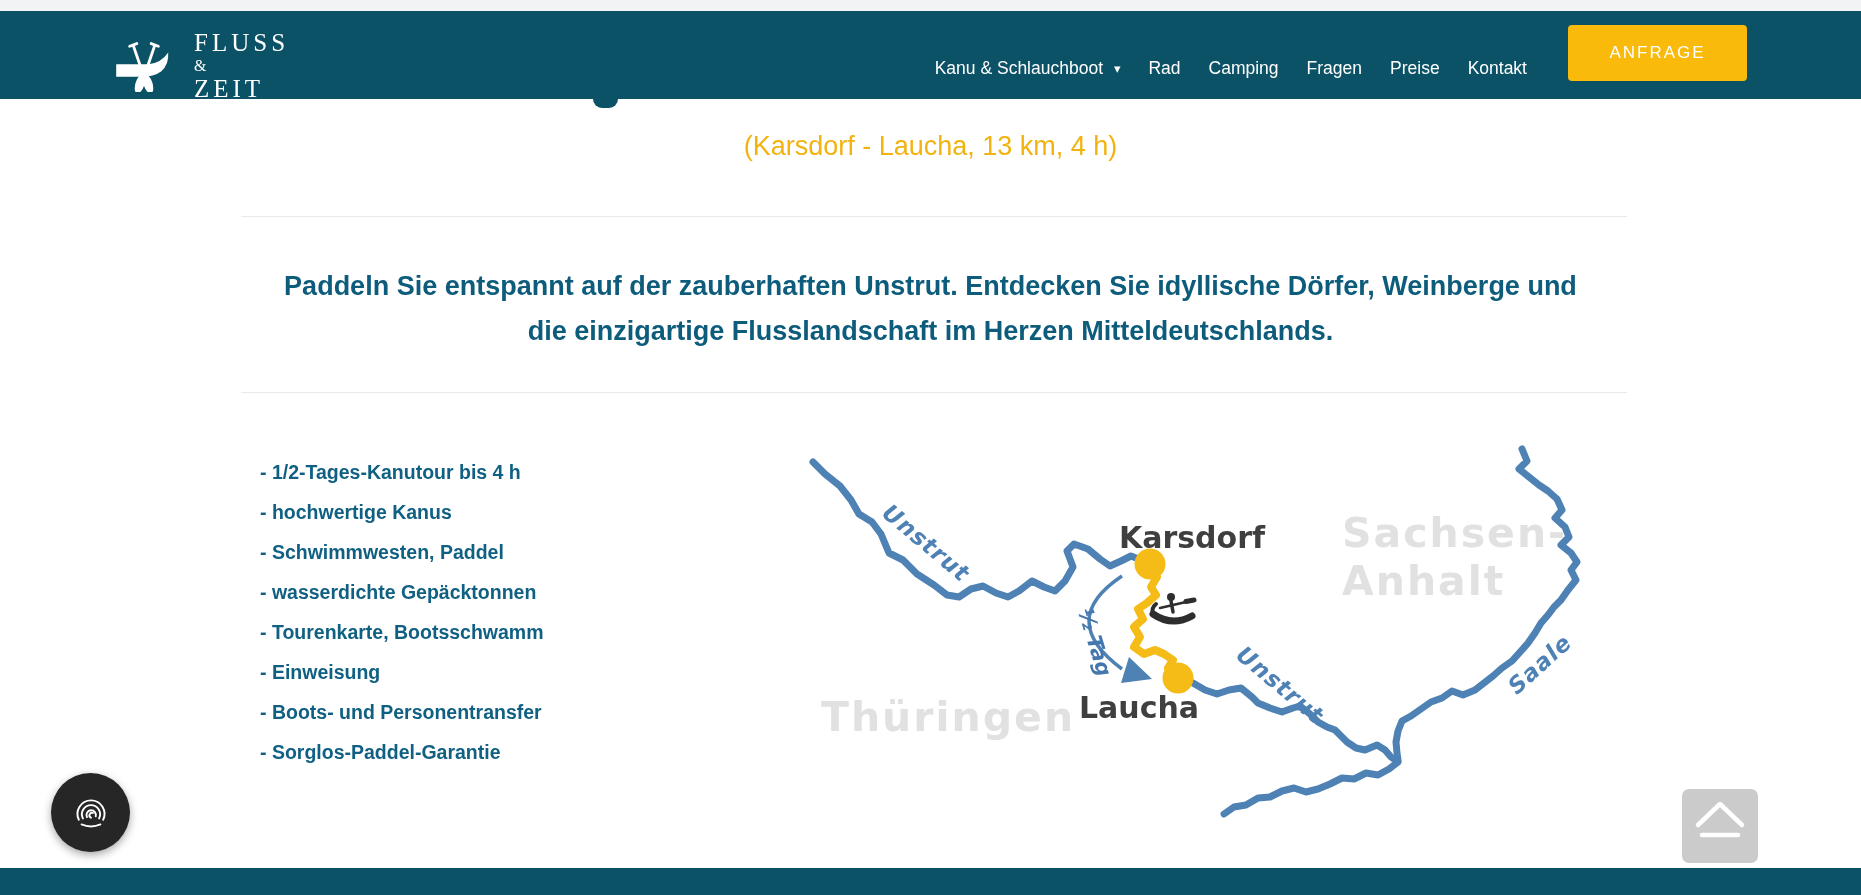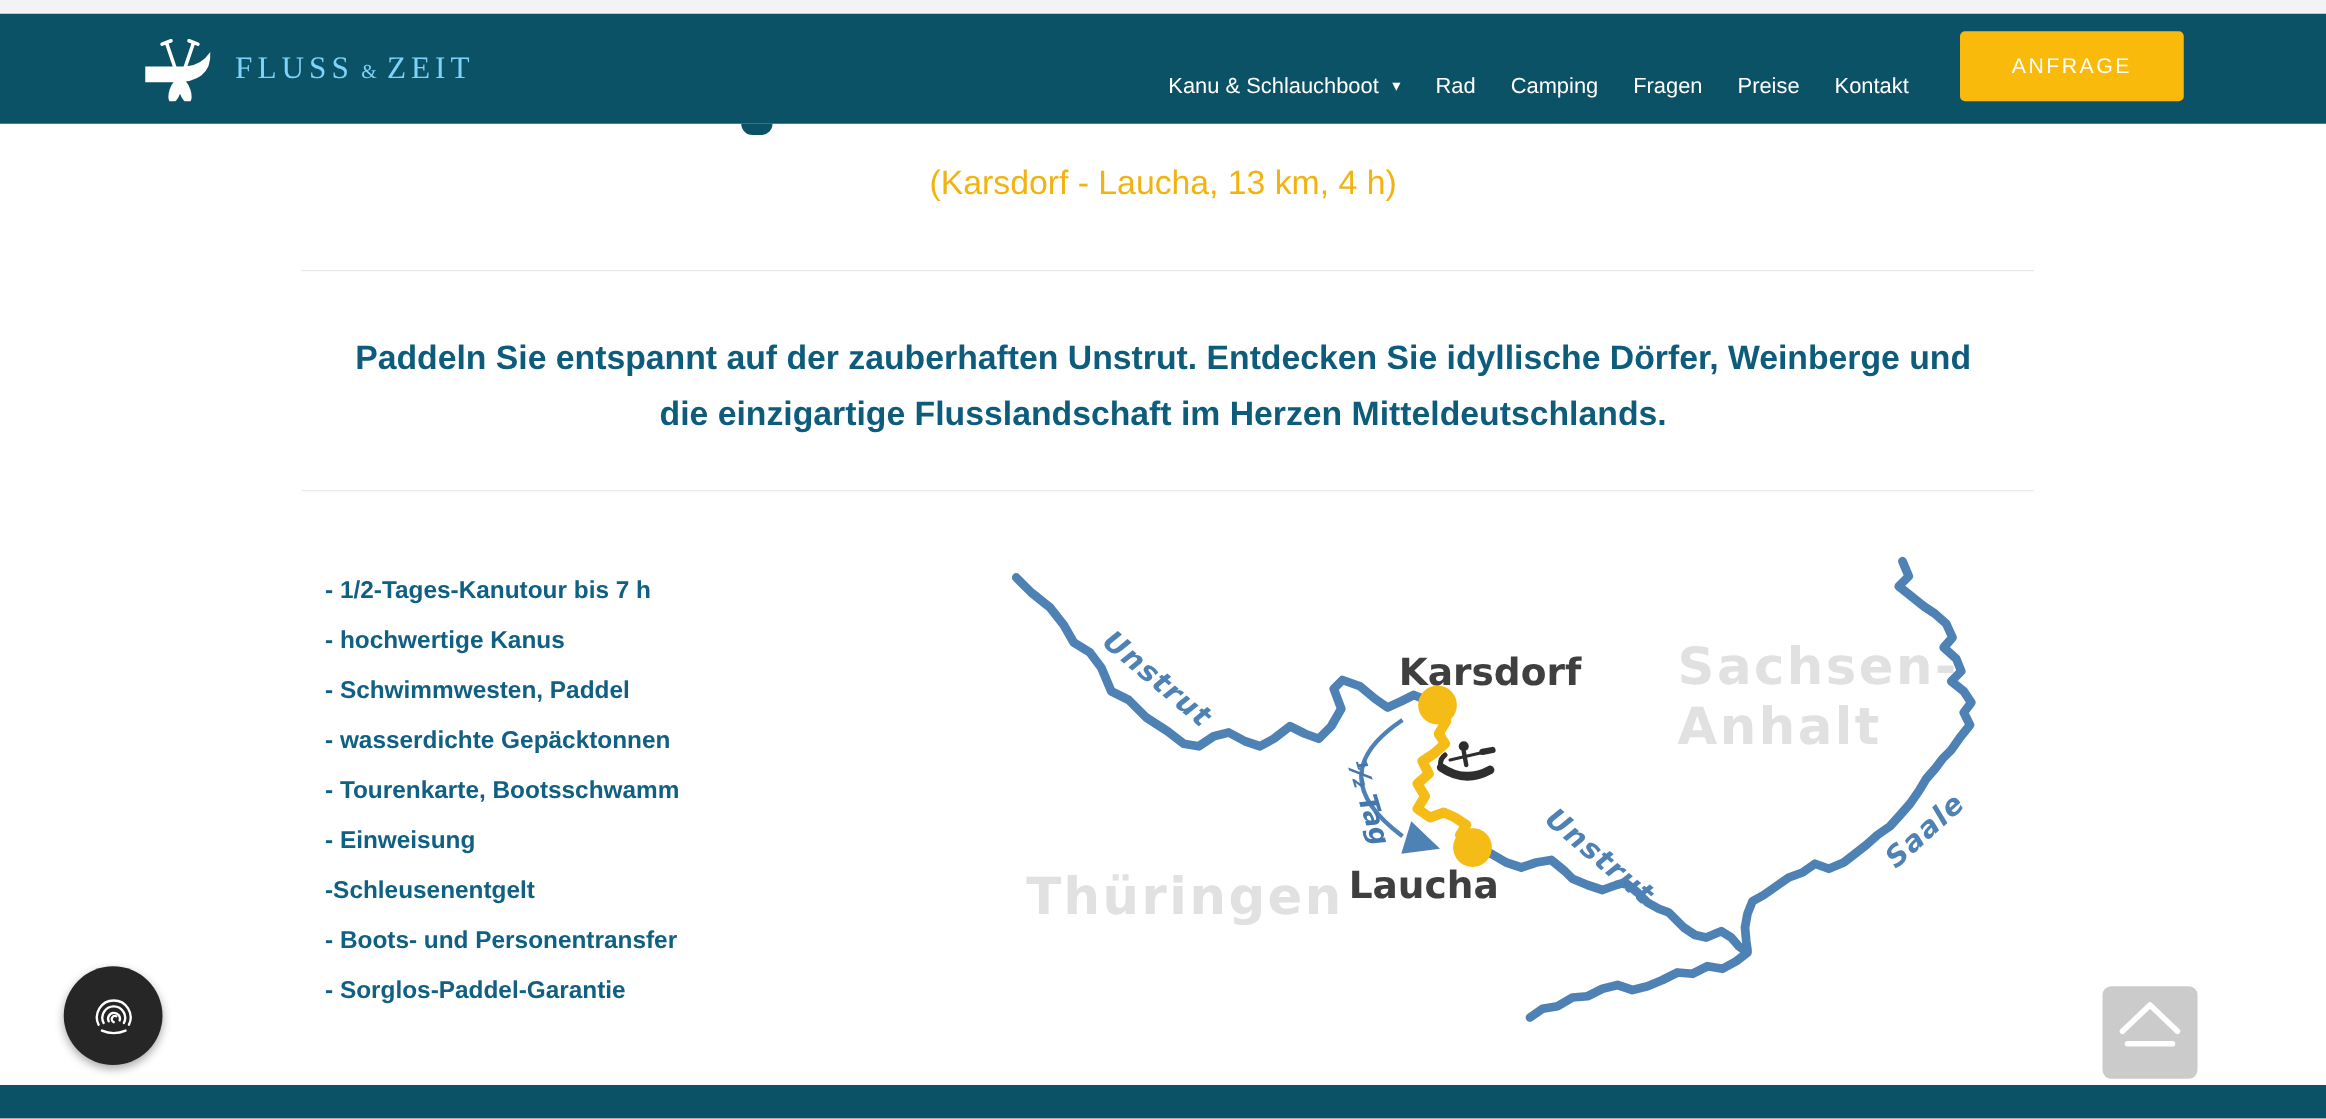--- a/index.html
+++ b/index.html
@@ -5,22 +5,22 @@
   html,body { margin:0; padding:0; background:#fff; }
   .page { position:relative; width:1861px; height:895px; background:#ffffff; overflow:hidden;
           font-family:"Liberation Sans", sans-serif; }
 
   
   .topstrip { position:absolute; top:0; left:0; width:100%; height:11px; background:#f2f3f4; }
 
   
   .header { position:absolute; top:11px; left:0; width:100%; height:88px; background:#0c5266; }
   .logo { position:absolute; left:113px; top:18px; display:flex; align-items:center; gap:13px; cursor:pointer; }
-  .logo-words { color:#7dd3fc; font-family:"Liberation Serif", serif; font-size:25px; letter-spacing:4px;
-                display:flex; align-items:baseline; }
+  .logo-words { color:#ffffff; font-family:"Liberation Serif", serif; font-size:25px; letter-spacing:4px;
+                display:flex; align-items:baseline;flex-direction:column; }
   .logo-amp { font-size:16px; letter-spacing:0; margin:0 8px 0 6px; }
   .nav { position:absolute; right:334px; top:0; height:88px; display:flex; align-items:center; gap:28px; }
   .nav-item { color:#ffffff; font-size:17.5px; white-space:nowrap; cursor:pointer;margin-top:26px; }
   .caret { font-size:13px; margin-left:6px; position:relative; top:-1px; }
   .cta { position:absolute; right:114px; top:14px; width:179px; height:56px; background:#f9ba0c; color:#ffffff;
          font-size:17px; letter-spacing:2px; border-radius:4px; display:flex; align-items:center;
          justify-content:center; cursor:pointer; }
 
   
   .desc-bump { position:absolute; left:593px; top:99px; width:25px; height:9px; background:#0c5266;
@@ -104,27 +104,26 @@
   <div class="divider divider-1"></div>
 
   <div class="intro">
     <div>Paddeln Sie entspannt auf der zauberhaften Unstrut. Entdecken Sie idyllische Dörfer, Weinberge und</div>
     <div>die einzigartige Flusslandschaft im Herzen Mitteldeutschlands.</div>
   </div>
 
   <div class="divider divider-2"></div>
 
   <div class="features">
-    <div>- 1/2-Tages-Kanutour bis 7 h</div>
+    <div>- 1/2-Tages-Kanutour bis 4 h</div>
     <div>- hochwertige Kanus</div>
     <div>- Schwimmwesten, Paddel</div>
     <div>- wasserdichte Gepäcktonnen</div>
     <div>- Tourenkarte, Bootsschwamm</div>
     <div>- Einweisung</div>
-    <div>-Schleusenentgelt</div>
     <div>- Boots- und Personentransfer</div>
     <div>- Sorglos-Paddel-Garantie</div>
   </div>
 
   <svg class="map-svg" viewBox="790 440 830 400">
 
     <text class="map-region" x="948" y="731" text-anchor="middle">Thüringen</text>
     <text class="map-region" x="1342" y="547" text-anchor="start">Sachsen-</text>
     <text class="map-region" x="1342" y="595" text-anchor="start">Anhalt</text>
 

